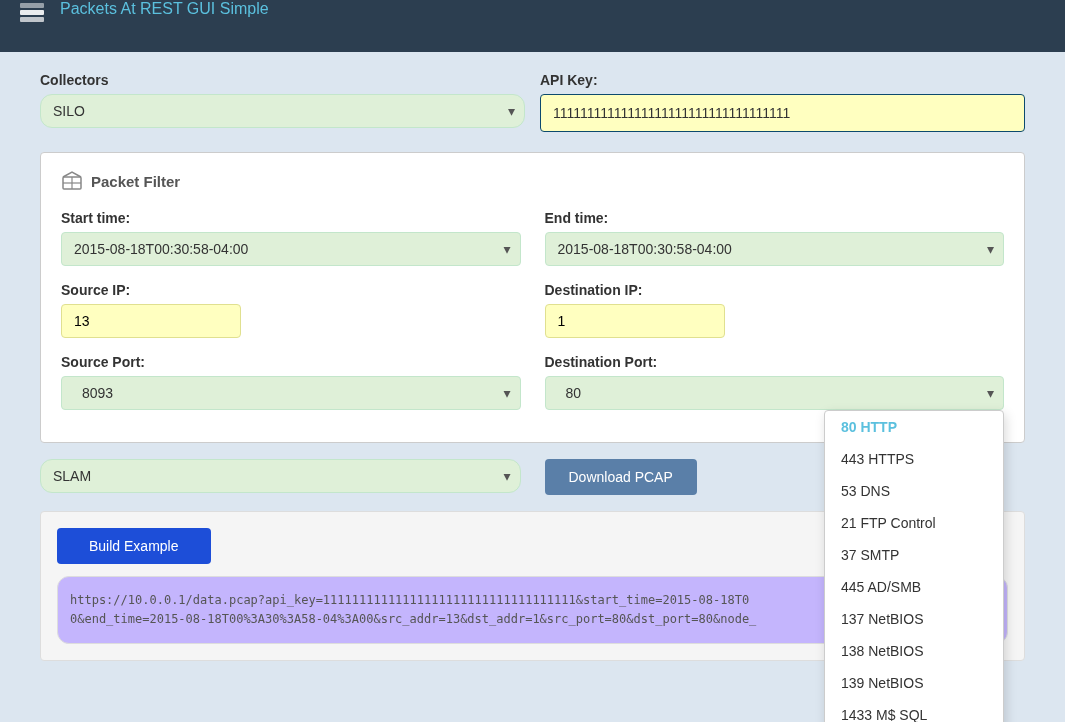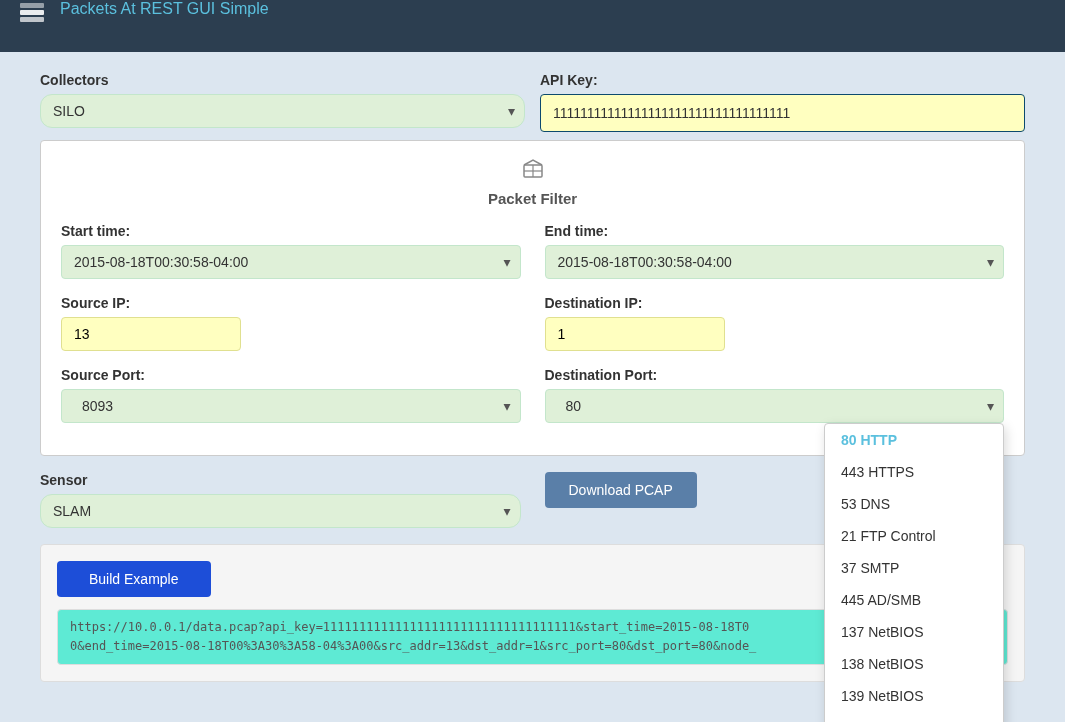--- a/index.html
+++ b/index.html
@@ -31,21 +31,21 @@
 
     
     .main-content {
       padding: 20px 40px;
     }
 
     
     .row-2col {
       display: flex;
       gap: 15px;
-      margin-bottom: 8px;
+      margin-bottom: 20px;
       justify-content: space-between;
     }
     .col {
       flex: 1;
     }
     .col-label {
       font-weight: bold;
       margin-bottom: 6px;
       color: #333;
     }
@@ -96,21 +96,20 @@
       margin-bottom: 16px;
     }
     .section-header {
       display: flex;
       align-items: center;
       gap: 8px;
       margin-bottom: 16px;
       font-size: 15px;
       font-weight: bold;
       color: #555;
-      flex-direction: column;
     }
 
     
     .time-select-wrapper {
       position: relative;
     }
     .time-select-wrapper select {
       width: 100%;
       background: #dff0d8;
       border: 1px solid #c3e6cb;
@@ -199,24 +198,24 @@
       color: white;
       border: none;
       border-radius: 4px;
       padding: 10px 32px;
       font-size: 14px;
       cursor: pointer;
       margin-bottom: 12px;
     }
 
     .url-display {
-      background: #5eead4;
+      background: #c4b5fd;
       border: 1px solid #ddd;
-      border-radius: 4px;
-      padding: 8px 12px;
+      border-radius: 12px;
+      padding: 14px 12px;
       font-size: 12px;
       color: #555;
       font-family: monospace;
       word-break: break-all;
       line-height: 1.6;
     }
 
     
     .dropdown-menu {
       position: absolute;
@@ -352,21 +351,20 @@
           <div class="dropdown-menu-item">138 NetBIOS</div>
           <div class="dropdown-menu-item">139 NetBIOS</div>
           <div class="dropdown-menu-item">1433 M$ SQL</div>
         </div>
       </div>
     </div>
   </div>
 
   <div class="bottom-row">
     <div style="flex:1;">
-      <div class="col-label">Sensor</div>
       <div class="select-wrapper">
         <select class="select-green">
           <option>SLAM</option>
         </select>
       </div>
     </div>
     <div style="flex:1;display:flex;align-items:flex-end;">
       <button class="btn-download">Download PCAP</button>
     </div>
   </div>

